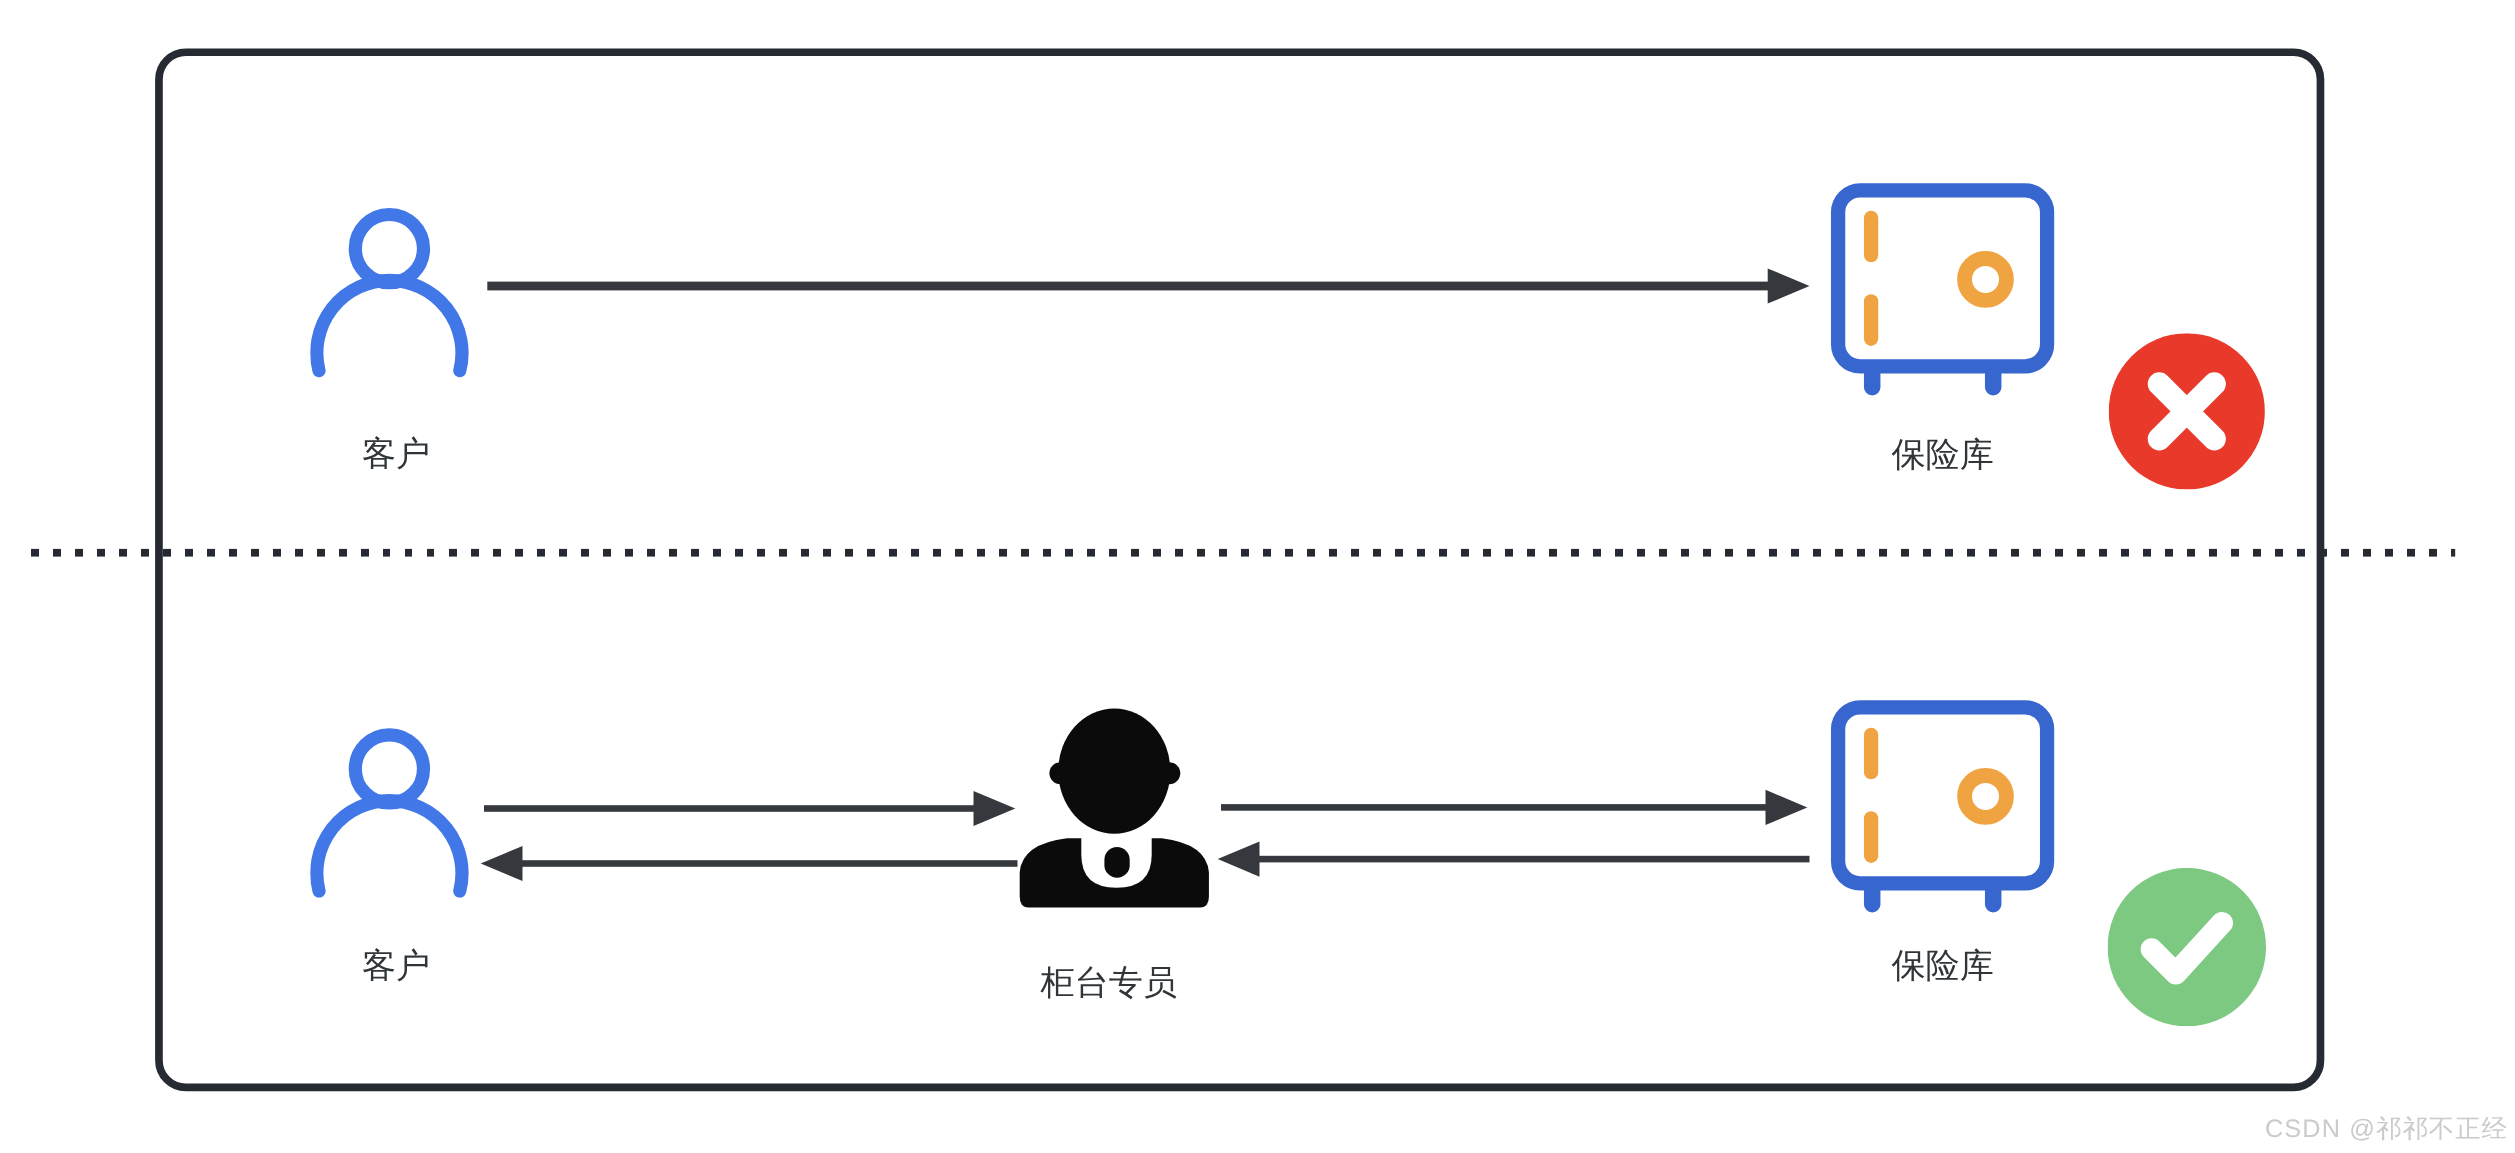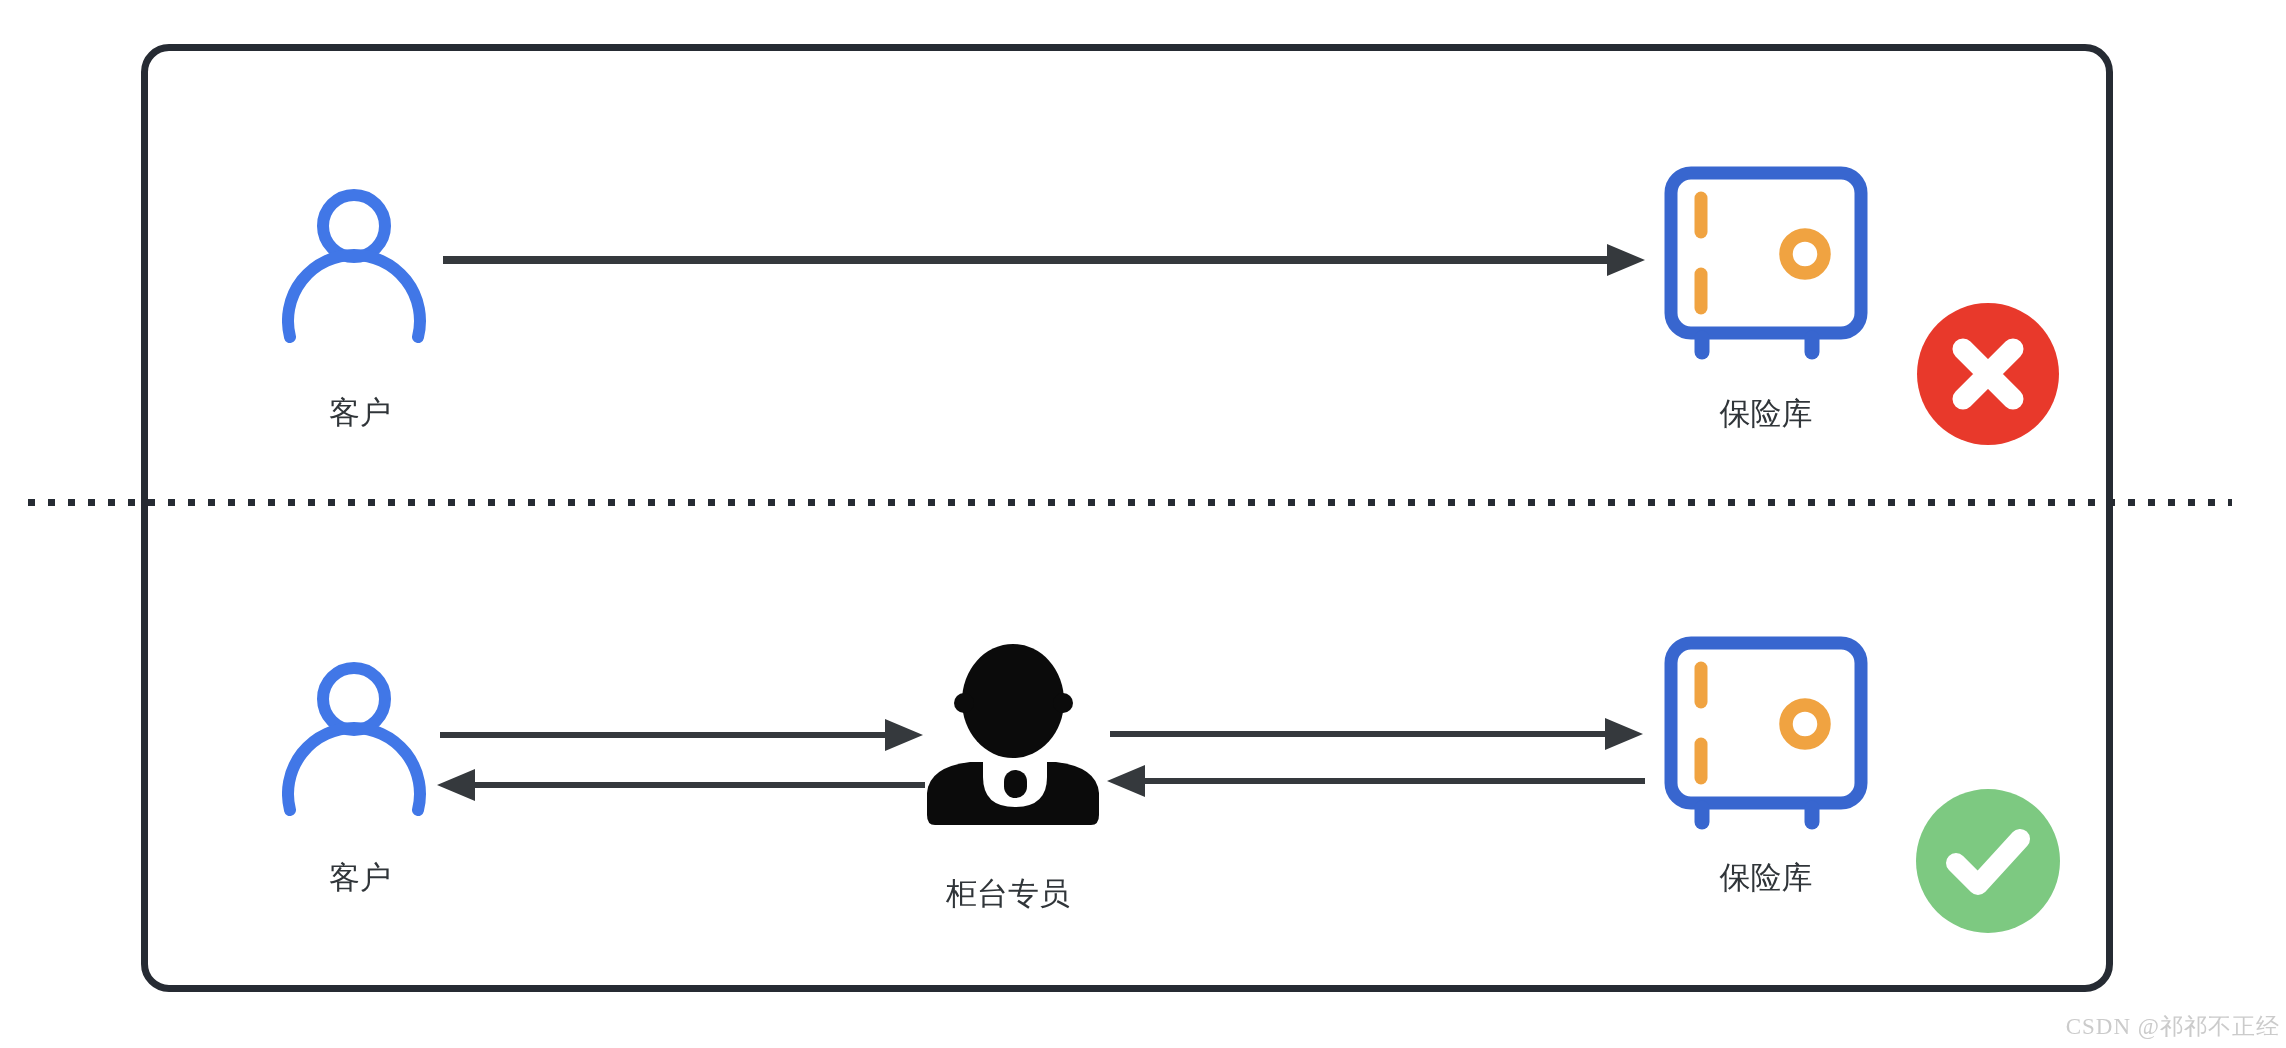--- a/index.html
+++ b/index.html
@@ -1,18 +1,18 @@
 <!DOCTYPE html>
 <html style="--frame: #262b33; --connector: #35393d; --person-blue: #4177e7; --vault-blue: #3866cf; --vault-orange: #f0a341; --error-red: #e8392b; --success-green: #7dc981; --label-text: #303539; --watermark-gray: #cbcbcb;"><head>
 <meta charset="utf-8">
 <style>
   html,body{margin:0;padding:0;background:#ffffff;}
   .canvas{
     position:relative;width:2286px;height:1048px;background:#fff;
-    font-family:Liberation Serif, serif;overflow:hidden;
+    font-family:Liberation Sans, sans-serif;overflow:hidden;
   }
   .group{position:absolute;inset:0;}
   .frame{
     position:absolute;left:141px;top:44px;width:1972px;height:948px;
     box-sizing:border-box;border:7px solid var(--frame);border-radius:28px;
   }
   .divider{
     position:absolute;left:28px;top:499px;width:2204px;height:7px;
     background:repeating-linear-gradient(to right,var(--frame) 0 7px,transparent 7px 20px);
   }

